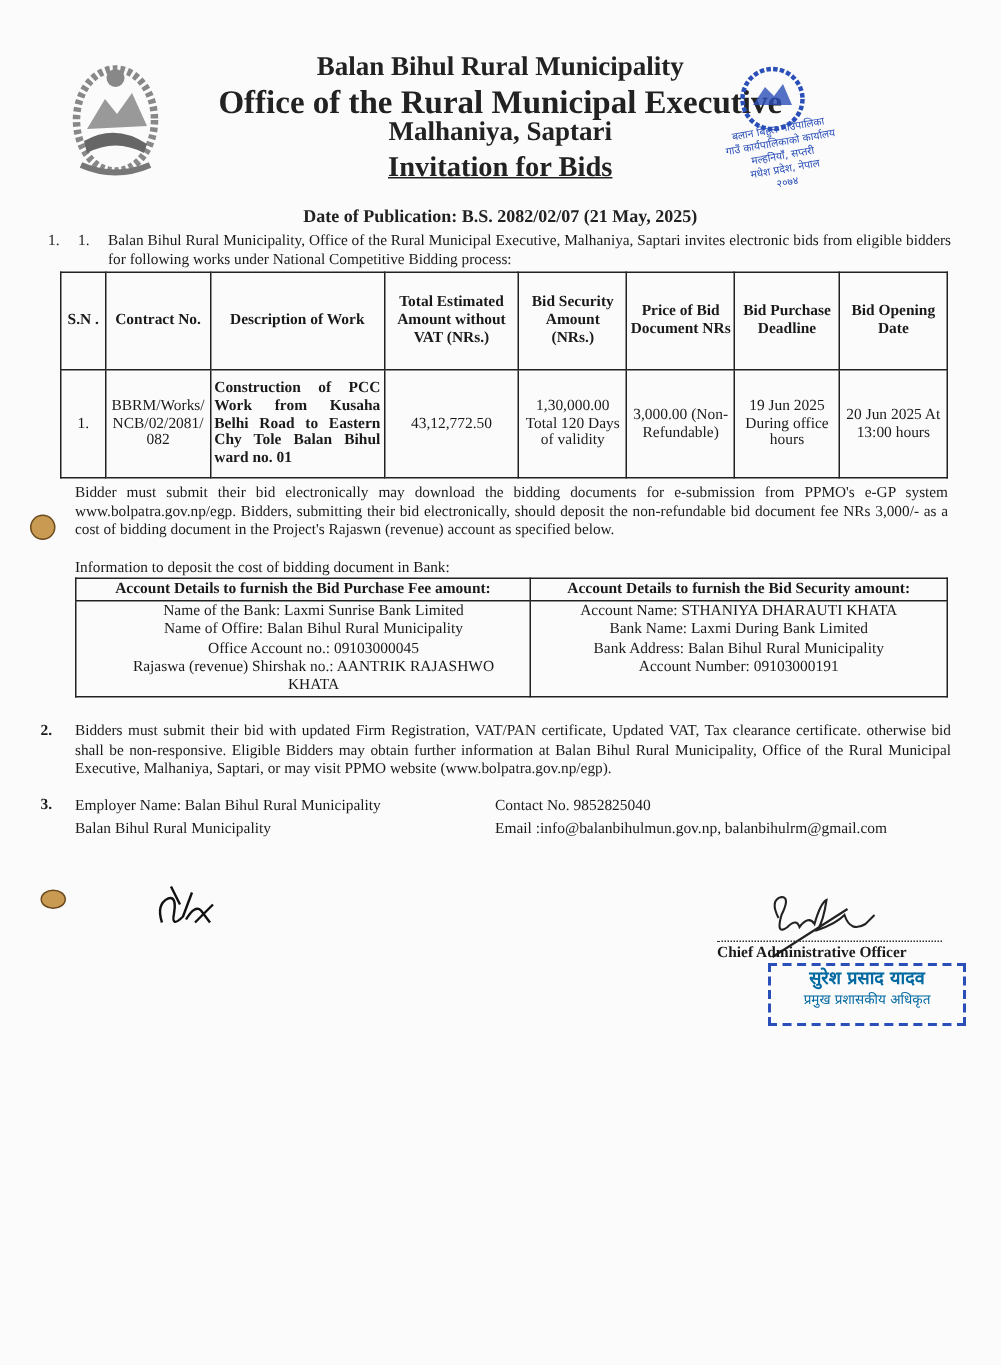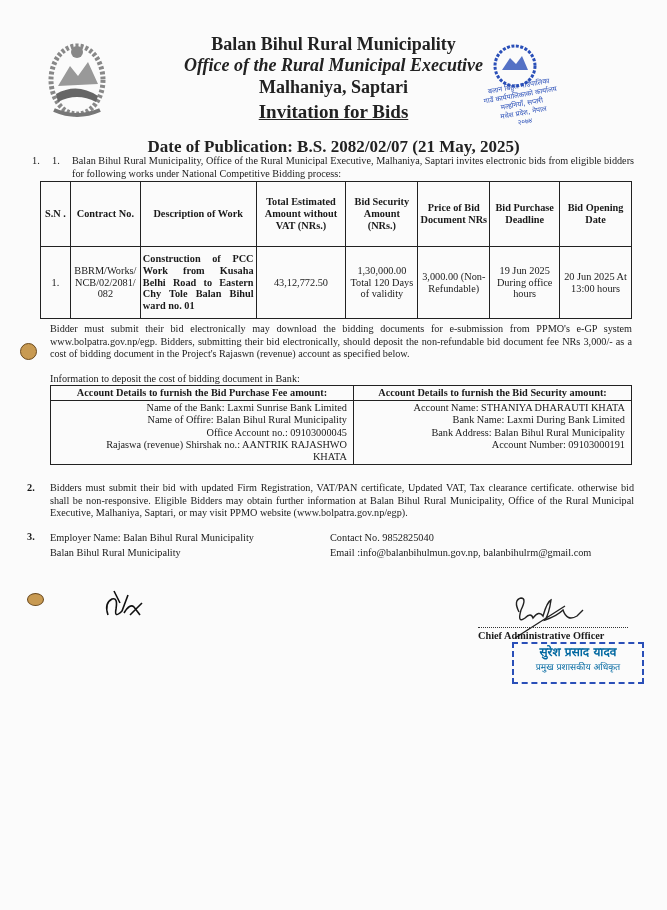--- a/index.html
+++ b/index.html
@@ -3,31 +3,31 @@
 <meta charset="utf-8">
 <style>
   html, body { margin:0; padding:0; }
   body {
     width:667px; height:910px; overflow:hidden; background:#fbfbfb;
     font-family:"Liberation Serif", serif; color:#1a1a1a; position:relative;
   }
   .abs { position:absolute; }
   .hdr { position:absolute; left:0; width:667px; text-align:center; font-weight:bold; color:#222; }
   .h1 { top:34px; font-size:18px; }
-  .h2 { top:55px; font-size:18px;font-style:italic; }
+  .h2 { top:55px; font-size:22px; }
   .h3 { top:77px; font-size:18px; }
   .h4 { top:101px; font-size:19px; text-decoration:underline; }
-  .pubdate { top:137px; font-size:17px; }
+  .pubdate { top:137px; font-size:12px; }
   .para { position:absolute; font-size:10.2px; line-height:12.6px; text-align:justify; }
   table.bid { position:absolute; left:40px; top:181px; width:592px; border-collapse:collapse; font-size:10.3px; }
   table.bid th, table.bid td { border:1px solid #222; text-align:center; vertical-align:middle; padding:1px 2px; line-height:11.8px; }
   table.bid th { font-weight:bold; height:62px; }
   table.bid td.desc { text-align:justify;font-weight:bold; }
   table.acct { position:absolute; left:50px; top:385px; width:582px; border-collapse:collapse; font-size:10.3px; }
-  table.acct th, table.acct td { border:1px solid #222; padding:1px 6px; line-height:12.2px; text-align:right; vertical-align:top; }
+  table.acct th, table.acct td { border:1px solid #222; padding:1px 6px; line-height:12.2px; text-align:center; vertical-align:top; }
   table.acct th { font-weight:bold; text-align:center; }
   table.acct td.l { padding-left:20px; }
   .bullet { position:absolute; border-radius:50%; background:#c89a52; border:1.5px solid #6b4a1e; }
   .dots { border-bottom:1px dotted #333; }
 </style>
 </head>
 <body>
 
 <div class="abs" style="left:44px;top:36px;width:66px;height:86px;">
   <svg width="66" height="86" viewBox="0 0 66 86">

